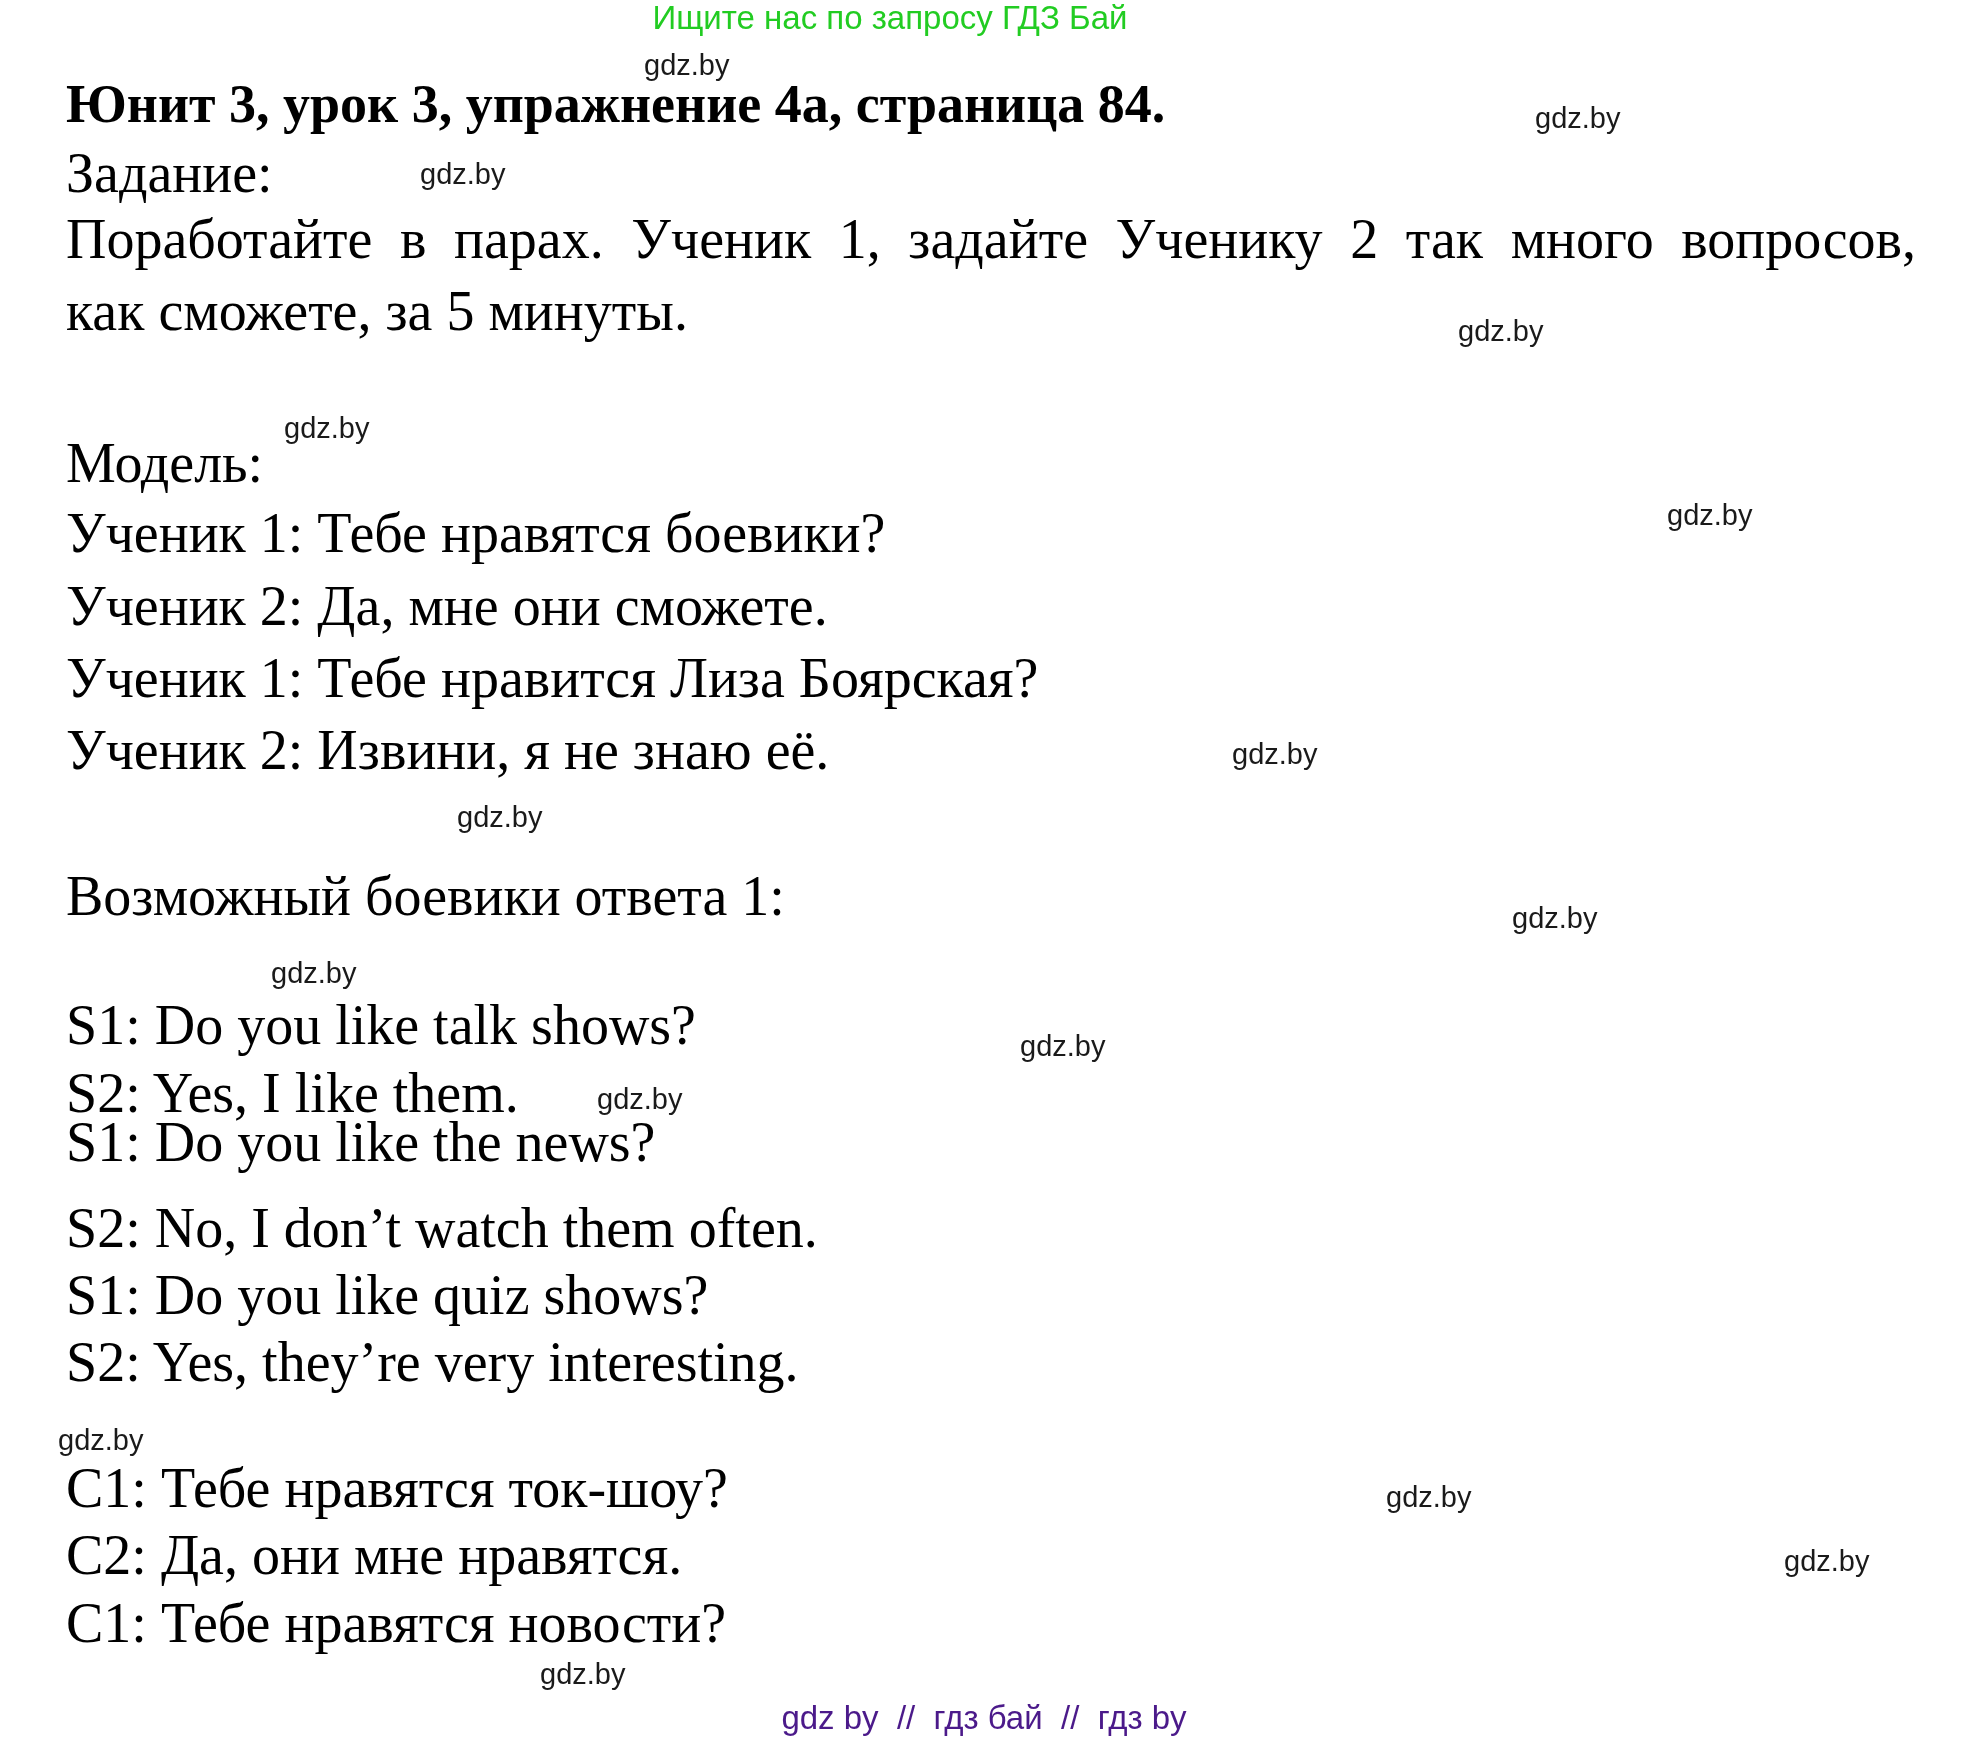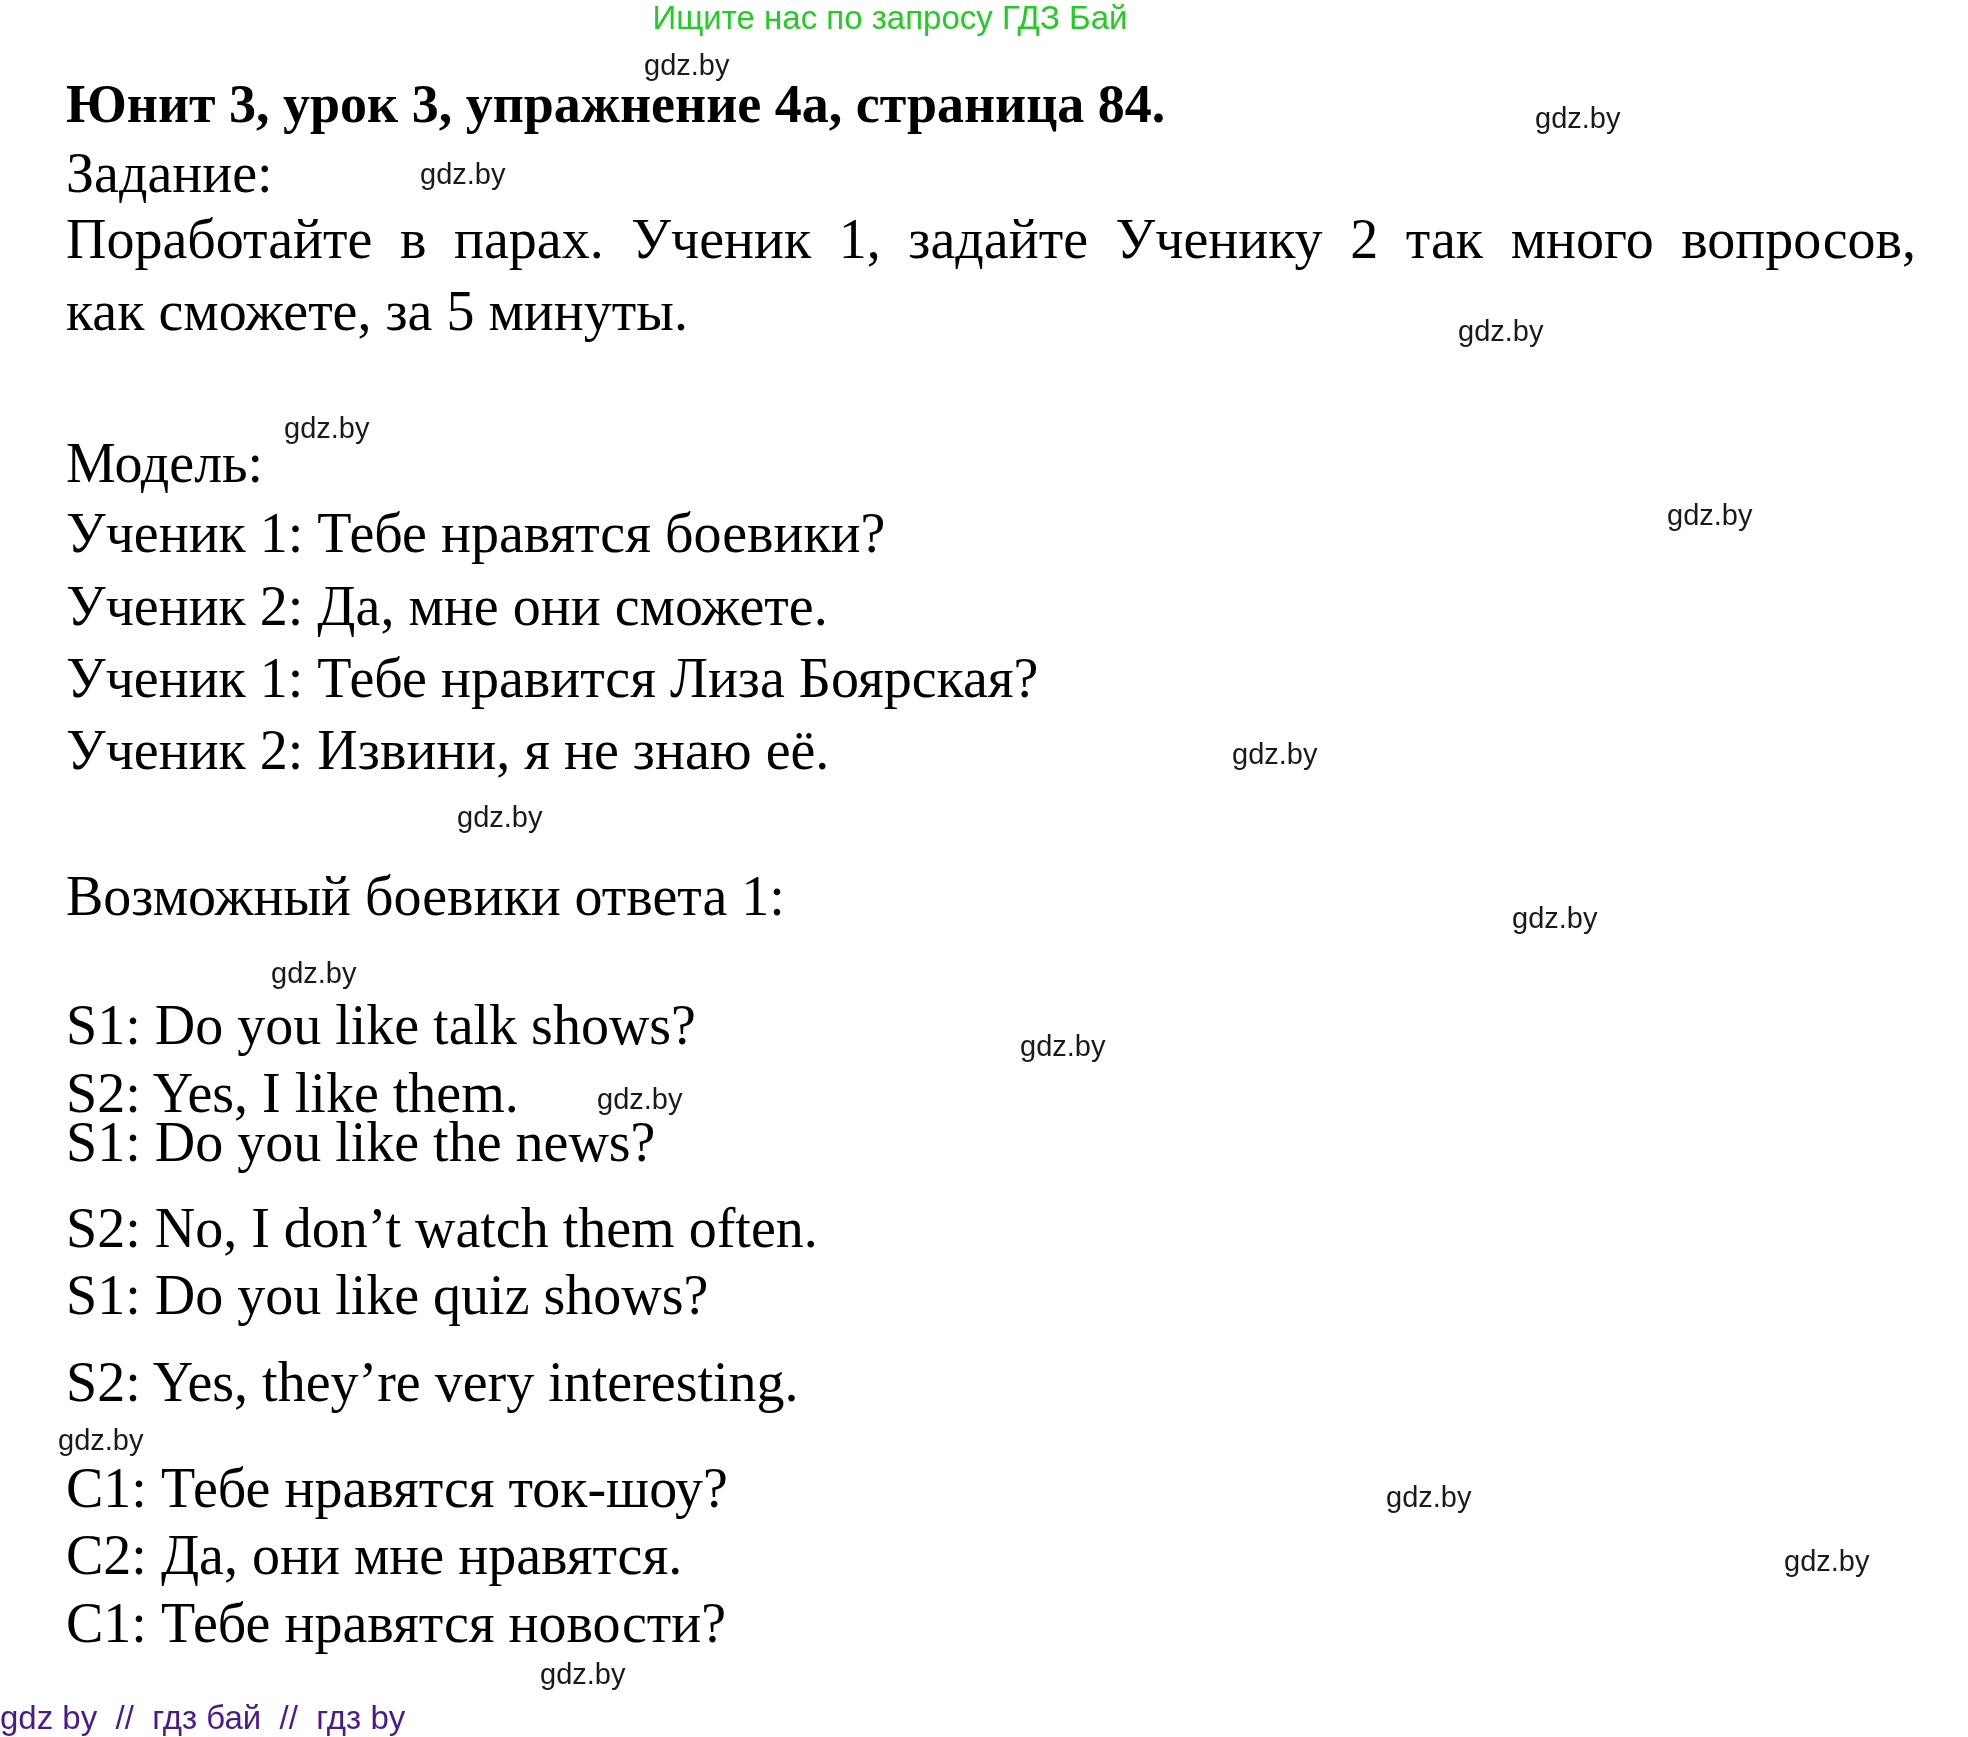--- a/index.html
+++ b/index.html
@@ -63,20 +63,21 @@
     font-size: 29px;
     line-height: 30px;
     color: #1a1a1a;
     white-space: nowrap;
   }
   .footer {
     position: absolute;
     left: 0;
     width: 1968px;
     top: 1700px;
+    text-align: center;
     font-family: "Liberation Sans", "DejaVu Sans", sans-serif;
     font-size: 33px;
     line-height: 36px;
     color: #4b1a8a;
     white-space: pre;
   }
 </style>
 </head>
 <body>
 
@@ -95,21 +96,21 @@
 <div class="line" style="top:578px;">Ученик 2: Да, мне они сможете.</div>
 <div class="line" style="top:650px;">Ученик 1: Тебе нравится Лиза Боярская?</div>
 <div class="line" style="top:722px;">Ученик 2: Извини, я не знаю её.</div>
 
 <div class="line" style="top:868px;">Возможный боевики ответа 1:</div>
 <div class="line" style="top:997px;">S1: Do you like talk shows?</div>
 <div class="line" style="top:1065px;">S2: Yes, I like them.</div>
 <div class="line" style="top:1114px;">S1: Do you like the news?</div>
 <div class="line" style="top:1200px;">S2: No, I don’t watch them often.</div>
 <div class="line" style="top:1267px;text-align:center;">S1: Do you like quiz shows?</div>
-<div class="line" style="top:1334px;margin-top:20px;">S2: Yes, they’re very interesting.</div>
+<div class="line" style="top:1334px;">S2: Yes, they’re very interesting.</div>
 
 <div class="line" style="top:1460px;">С1: Тебе нравятся ток-шоу?</div>
 <div class="line" style="top:1527px;">С2: Да, они мне нравятся.</div>
 <div class="line" style="top:1595px;text-align:center;">С1: Тебе нравятся новости?</div>
 
 <div class="wm" style="left:644px; top:50px;">gdz.by</div>
 <div class="wm" style="left:1535px; top:103px;">gdz.by</div>
 <div class="wm" style="left:420px; top:159px;">gdz.by</div>
 <div class="wm" style="left:1458px; top:316px;">gdz.by</div>
 <div class="wm" style="left:284px; top:413px;">gdz.by</div>

